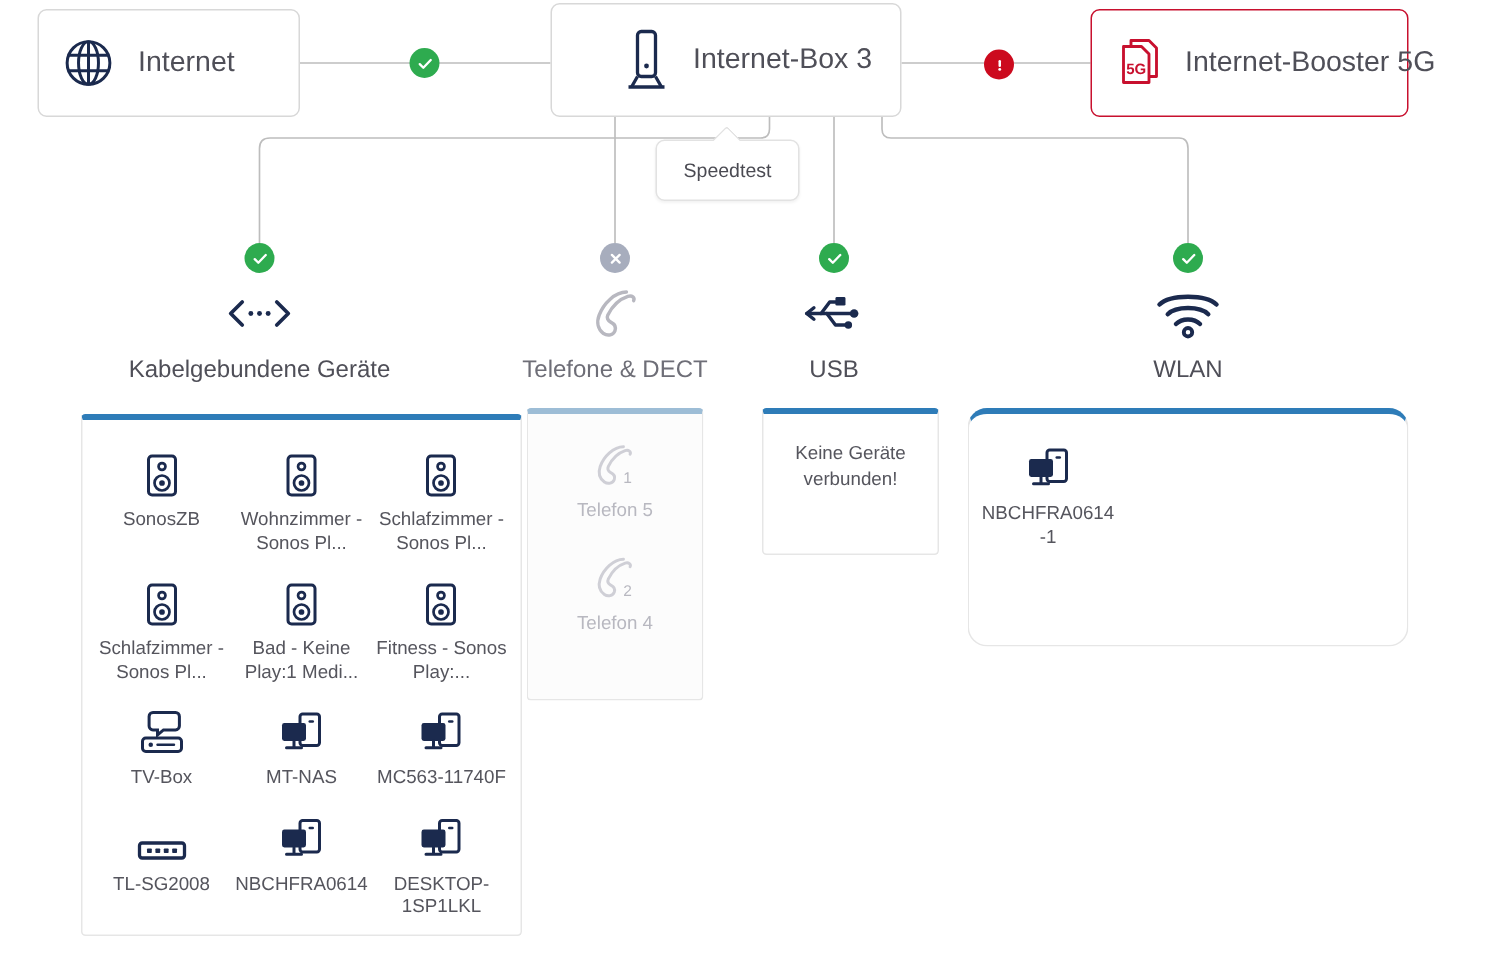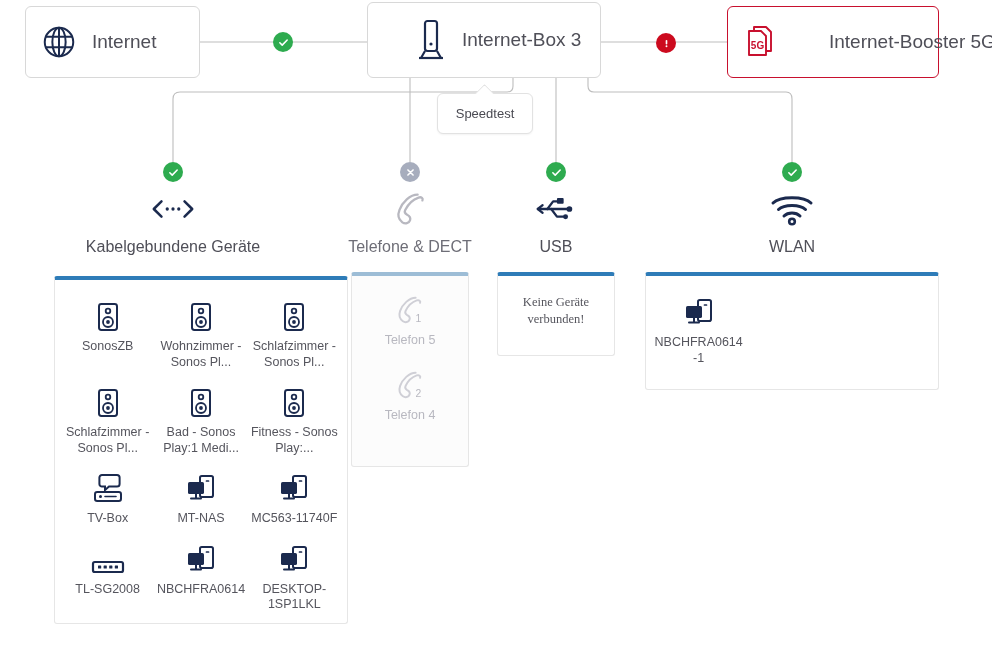--- a/index.html
+++ b/index.html
@@ -26,21 +26,20 @@
     box-sizing: border-box;
     background: #ffffff;
     border: 1px solid #d8d8d8;
     border-radius: 6px;
     display: flex;
     align-items: center;
     padding: 0 14px;
   }
   .node-box.alert {
     border: 1.5px solid #c8102e;
-    gap: 39px;
   }
   .node-icon {
     flex: 0 0 auto;
     display: flex;
     align-items: center;
     justify-content: center;
   }
   .node-label {
     margin-left: 14px;
     font-size: 19px;
@@ -154,22 +153,22 @@
     box-sizing: border-box;
     background: #ffffff;
     border: 1px solid #e6e6e6;
     border-top: 4px solid #2e7cb8;
     border-radius: 3px;
   }
   .panel.muted { border-top-color: #9dbdd6; background: #fcfcfc; }
 
   #panel-wired { left: 26px;  top: 276px; width: 294px; height: 348px; margin-left: 28px; }
   #panel-phone { left: 351px; top: 272px; width: 118px; height: 195px; }
-  #panel-usb   { left: 497px; top: 272px; width: 118px; height: 84px; font-family: Liberation Serif, serif;  }
-  #panel-wlan  { left: 645px; top: 272px; width: 294px; height: 118px; }
+  #panel-usb   { left: 508px; top: 272px; width: 118px; height: 98px;  }
+  #panel-wlan  { left: 645px; top: 272px; width: 294px; height: 159px; border-radius: 13px; }
 
   .dev-grid {
     display: flex;
     flex-wrap: wrap;
     padding: 14px 6px 10px 6px;
   }
   .dev-grid.cols3 > .dev { width: 33.333%; }
 
   .dev {
     box-sizing: border-box;
@@ -421,21 +420,21 @@
 
       <div class="dev">
         <div class="dev-icon">
           <svg width="22" height="30" viewBox="0 0 22 30">
               <rect x="2" y="2" width="18" height="26" rx="2.4" fill="none" stroke="#1b2a4e" stroke-width="2"></rect>
               <circle cx="11" cy="9" r="2.3" fill="none" stroke="#1b2a4e" stroke-width="1.8"></circle>
               <circle cx="11" cy="20" r="5" fill="none" stroke="#1b2a4e" stroke-width="1.8"></circle>
               <circle cx="11" cy="20" r="1.9" fill="#1b2a4e"></circle>
             </svg>
         </div>
-        <div class="dev-name">Bad - Sonos Play:1 Medi...</div>
+        <div class="dev-name">Bad - Keine Play:1 Medi...</div>
       </div>
 
       <div class="dev">
         <div class="dev-icon">
           <svg width="22" height="30" viewBox="0 0 22 30">
               <rect x="2" y="2" width="18" height="26" rx="2.4" fill="none" stroke="#1b2a4e" stroke-width="2"></rect>
               <circle cx="11" cy="9" r="2.3" fill="none" stroke="#1b2a4e" stroke-width="1.8"></circle>
               <circle cx="11" cy="20" r="5" fill="none" stroke="#1b2a4e" stroke-width="1.8"></circle>
               <circle cx="11" cy="20" r="1.9" fill="#1b2a4e"></circle>
             </svg>

